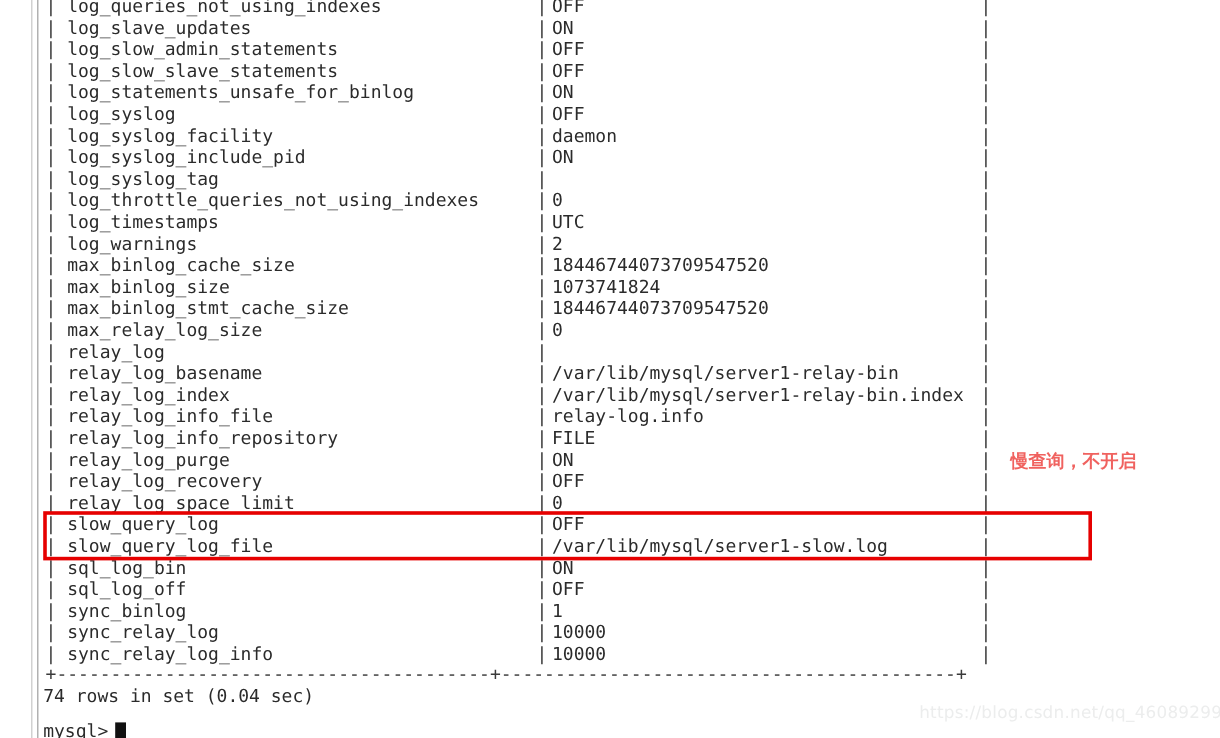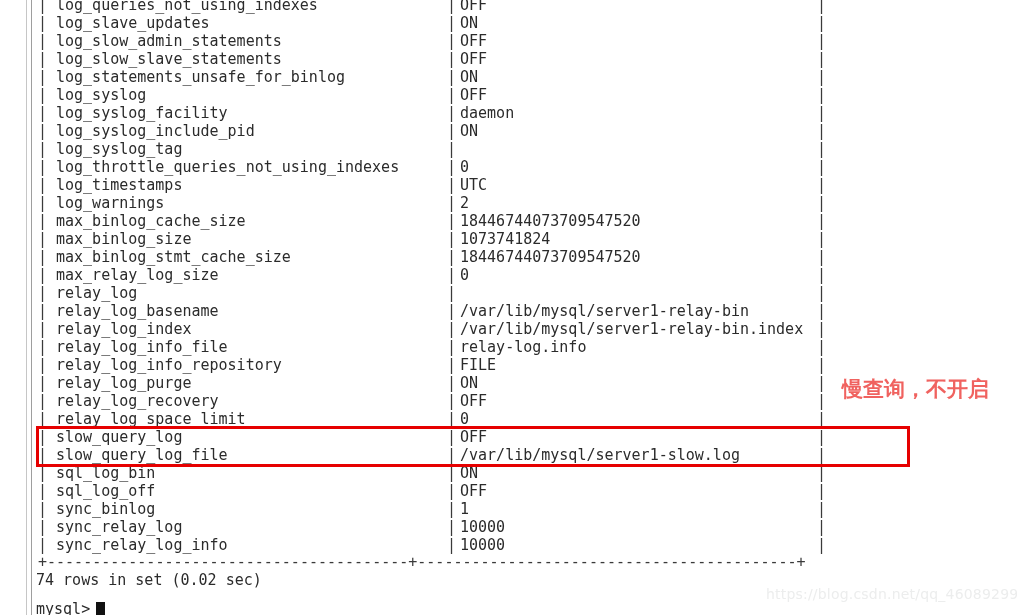--- a/index.html
+++ b/index.html
@@ -119,21 +119,21 @@
     height: 41px;
     border: 3px solid #e60000;
     box-sizing: border-box;
     background: transparent;
     pointer-events: none;
   }
   .annotation {
     position: absolute;
     color: #e8312f;
     font-family: Liberation Mono, monospace;
-    font-size: 21px;
+    font-size: 15px;
     font-weight: 700;
     white-space: pre;
   }
   #annotation-top  { left: 842px; top: 375px; color: #f0625f; }
   #annotation-box  { left: 758px; top: 446px; color: #e8312f; }
 
   #watermark {
     position: absolute;
     left: 766px;
     top: 586px;
@@ -149,21 +149,21 @@
 
 <div id="terminal">
 
   <div class="gutter-line g1"></div>
   <div class="gutter-line g2"></div>
 
   <div id="table-block"><div class="row"><span class="bar left">|</span><span class="vname">log_queries_not_using_indexes</span><span class="bar mid">|</span><span class="vval">OFF</span><span class="bar right">|</span></div><div class="row"><span class="bar left">|</span><span class="vname">log_slave_updates</span><span class="bar mid">|</span><span class="vval">ON</span><span class="bar right">|</span></div><div class="row"><span class="bar left">|</span><span class="vname">log_slow_admin_statements</span><span class="bar mid">|</span><span class="vval">OFF</span><span class="bar right">|</span></div><div class="row"><span class="bar left">|</span><span class="vname">log_slow_slave_statements</span><span class="bar mid">|</span><span class="vval">OFF</span><span class="bar right">|</span></div><div class="row"><span class="bar left">|</span><span class="vname">log_statements_unsafe_for_binlog</span><span class="bar mid">|</span><span class="vval">ON</span><span class="bar right">|</span></div><div class="row"><span class="bar left">|</span><span class="vname">log_syslog</span><span class="bar mid">|</span><span class="vval">OFF</span><span class="bar right">|</span></div><div class="row"><span class="bar left">|</span><span class="vname">log_syslog_facility</span><span class="bar mid">|</span><span class="vval">daemon</span><span class="bar right">|</span></div><div class="row"><span class="bar left">|</span><span class="vname">log_syslog_include_pid</span><span class="bar mid">|</span><span class="vval">ON</span><span class="bar right">|</span></div><div class="row"><span class="bar left">|</span><span class="vname">log_syslog_tag</span><span class="bar mid">|</span><span class="vval"></span><span class="bar right">|</span></div><div class="row"><span class="bar left">|</span><span class="vname">log_throttle_queries_not_using_indexes</span><span class="bar mid">|</span><span class="vval">0</span><span class="bar right">|</span></div><div class="row"><span class="bar left">|</span><span class="vname">log_timestamps</span><span class="bar mid">|</span><span class="vval">UTC</span><span class="bar right">|</span></div><div class="row"><span class="bar left">|</span><span class="vname">log_warnings</span><span class="bar mid">|</span><span class="vval">2</span><span class="bar right">|</span></div><div class="row"><span class="bar left">|</span><span class="vname">max_binlog_cache_size</span><span class="bar mid">|</span><span class="vval">18446744073709547520</span><span class="bar right">|</span></div><div class="row"><span class="bar left">|</span><span class="vname">max_binlog_size</span><span class="bar mid">|</span><span class="vval">1073741824</span><span class="bar right">|</span></div><div class="row"><span class="bar left">|</span><span class="vname">max_binlog_stmt_cache_size</span><span class="bar mid">|</span><span class="vval">18446744073709547520</span><span class="bar right">|</span></div><div class="row"><span class="bar left">|</span><span class="vname">max_relay_log_size</span><span class="bar mid">|</span><span class="vval">0</span><span class="bar right">|</span></div><div class="row"><span class="bar left">|</span><span class="vname">relay_log</span><span class="bar mid">|</span><span class="vval"></span><span class="bar right">|</span></div><div class="row"><span class="bar left">|</span><span class="vname">relay_log_basename</span><span class="bar mid">|</span><span class="vval">/var/lib/mysql/server1-relay-bin</span><span class="bar right">|</span></div><div class="row"><span class="bar left">|</span><span class="vname">relay_log_index</span><span class="bar mid">|</span><span class="vval">/var/lib/mysql/server1-relay-bin.index</span><span class="bar right">|</span></div><div class="row"><span class="bar left">|</span><span class="vname">relay_log_info_file</span><span class="bar mid">|</span><span class="vval">relay-log.info</span><span class="bar right">|</span></div><div class="row"><span class="bar left">|</span><span class="vname">relay_log_info_repository</span><span class="bar mid">|</span><span class="vval">FILE</span><span class="bar right">|</span></div><div class="row"><span class="bar left">|</span><span class="vname">relay_log_purge</span><span class="bar mid">|</span><span class="vval">ON</span><span class="bar right">|</span></div><div class="row"><span class="bar left">|</span><span class="vname">relay_log_recovery</span><span class="bar mid">|</span><span class="vval">OFF</span><span class="bar right">|</span></div><div class="row"><span class="bar left">|</span><span class="vname">relay_log_space_limit</span><span class="bar mid">|</span><span class="vval">0</span><span class="bar right">|</span></div><div class="row"><span class="bar left">|</span><span class="vname">slow_query_log</span><span class="bar mid">|</span><span class="vval">OFF</span><span class="bar right">|</span></div><div class="row"><span class="bar left">|</span><span class="vname">slow_query_log_file</span><span class="bar mid">|</span><span class="vval">/var/lib/mysql/server1-slow.log</span><span class="bar right">|</span></div><div class="row"><span class="bar left">|</span><span class="vname">sql_log_bin</span><span class="bar mid">|</span><span class="vval">ON</span><span class="bar right">|</span></div><div class="row"><span class="bar left">|</span><span class="vname">sql_log_off</span><span class="bar mid">|</span><span class="vval">OFF</span><span class="bar right">|</span></div><div class="row"><span class="bar left">|</span><span class="vname">sync_binlog</span><span class="bar mid">|</span><span class="vval">1</span><span class="bar right">|</span></div><div class="row"><span class="bar left">|</span><span class="vname">sync_relay_log</span><span class="bar mid">|</span><span class="vval">10000</span><span class="bar right">|</span></div><div class="row"><span class="bar left">|</span><span class="vname">sync_relay_log_info</span><span class="bar mid">|</span><span class="vval">10000</span><span class="bar right">|</span></div></div>
 
   <div id="bottom-rule">+----------------------------------------+------------------------------------------+</div>
 
-  <div id="rows-count">74 rows in set (0.02 sec)</div>
+  <div id="rows-count">74 rows in set (0.04 sec)</div>
 
   <div id="prompt-line"><span>mysql&gt;</span><span id="cursor-block"></span></div>
 
   <div id="highlight-box"></div>
 
   <div class="annotation" id="annotation-top">慢查询，不开启</div>
 
   <div id="watermark">https://blog.csdn.net/qq_46089299</div>
 </div>
 

